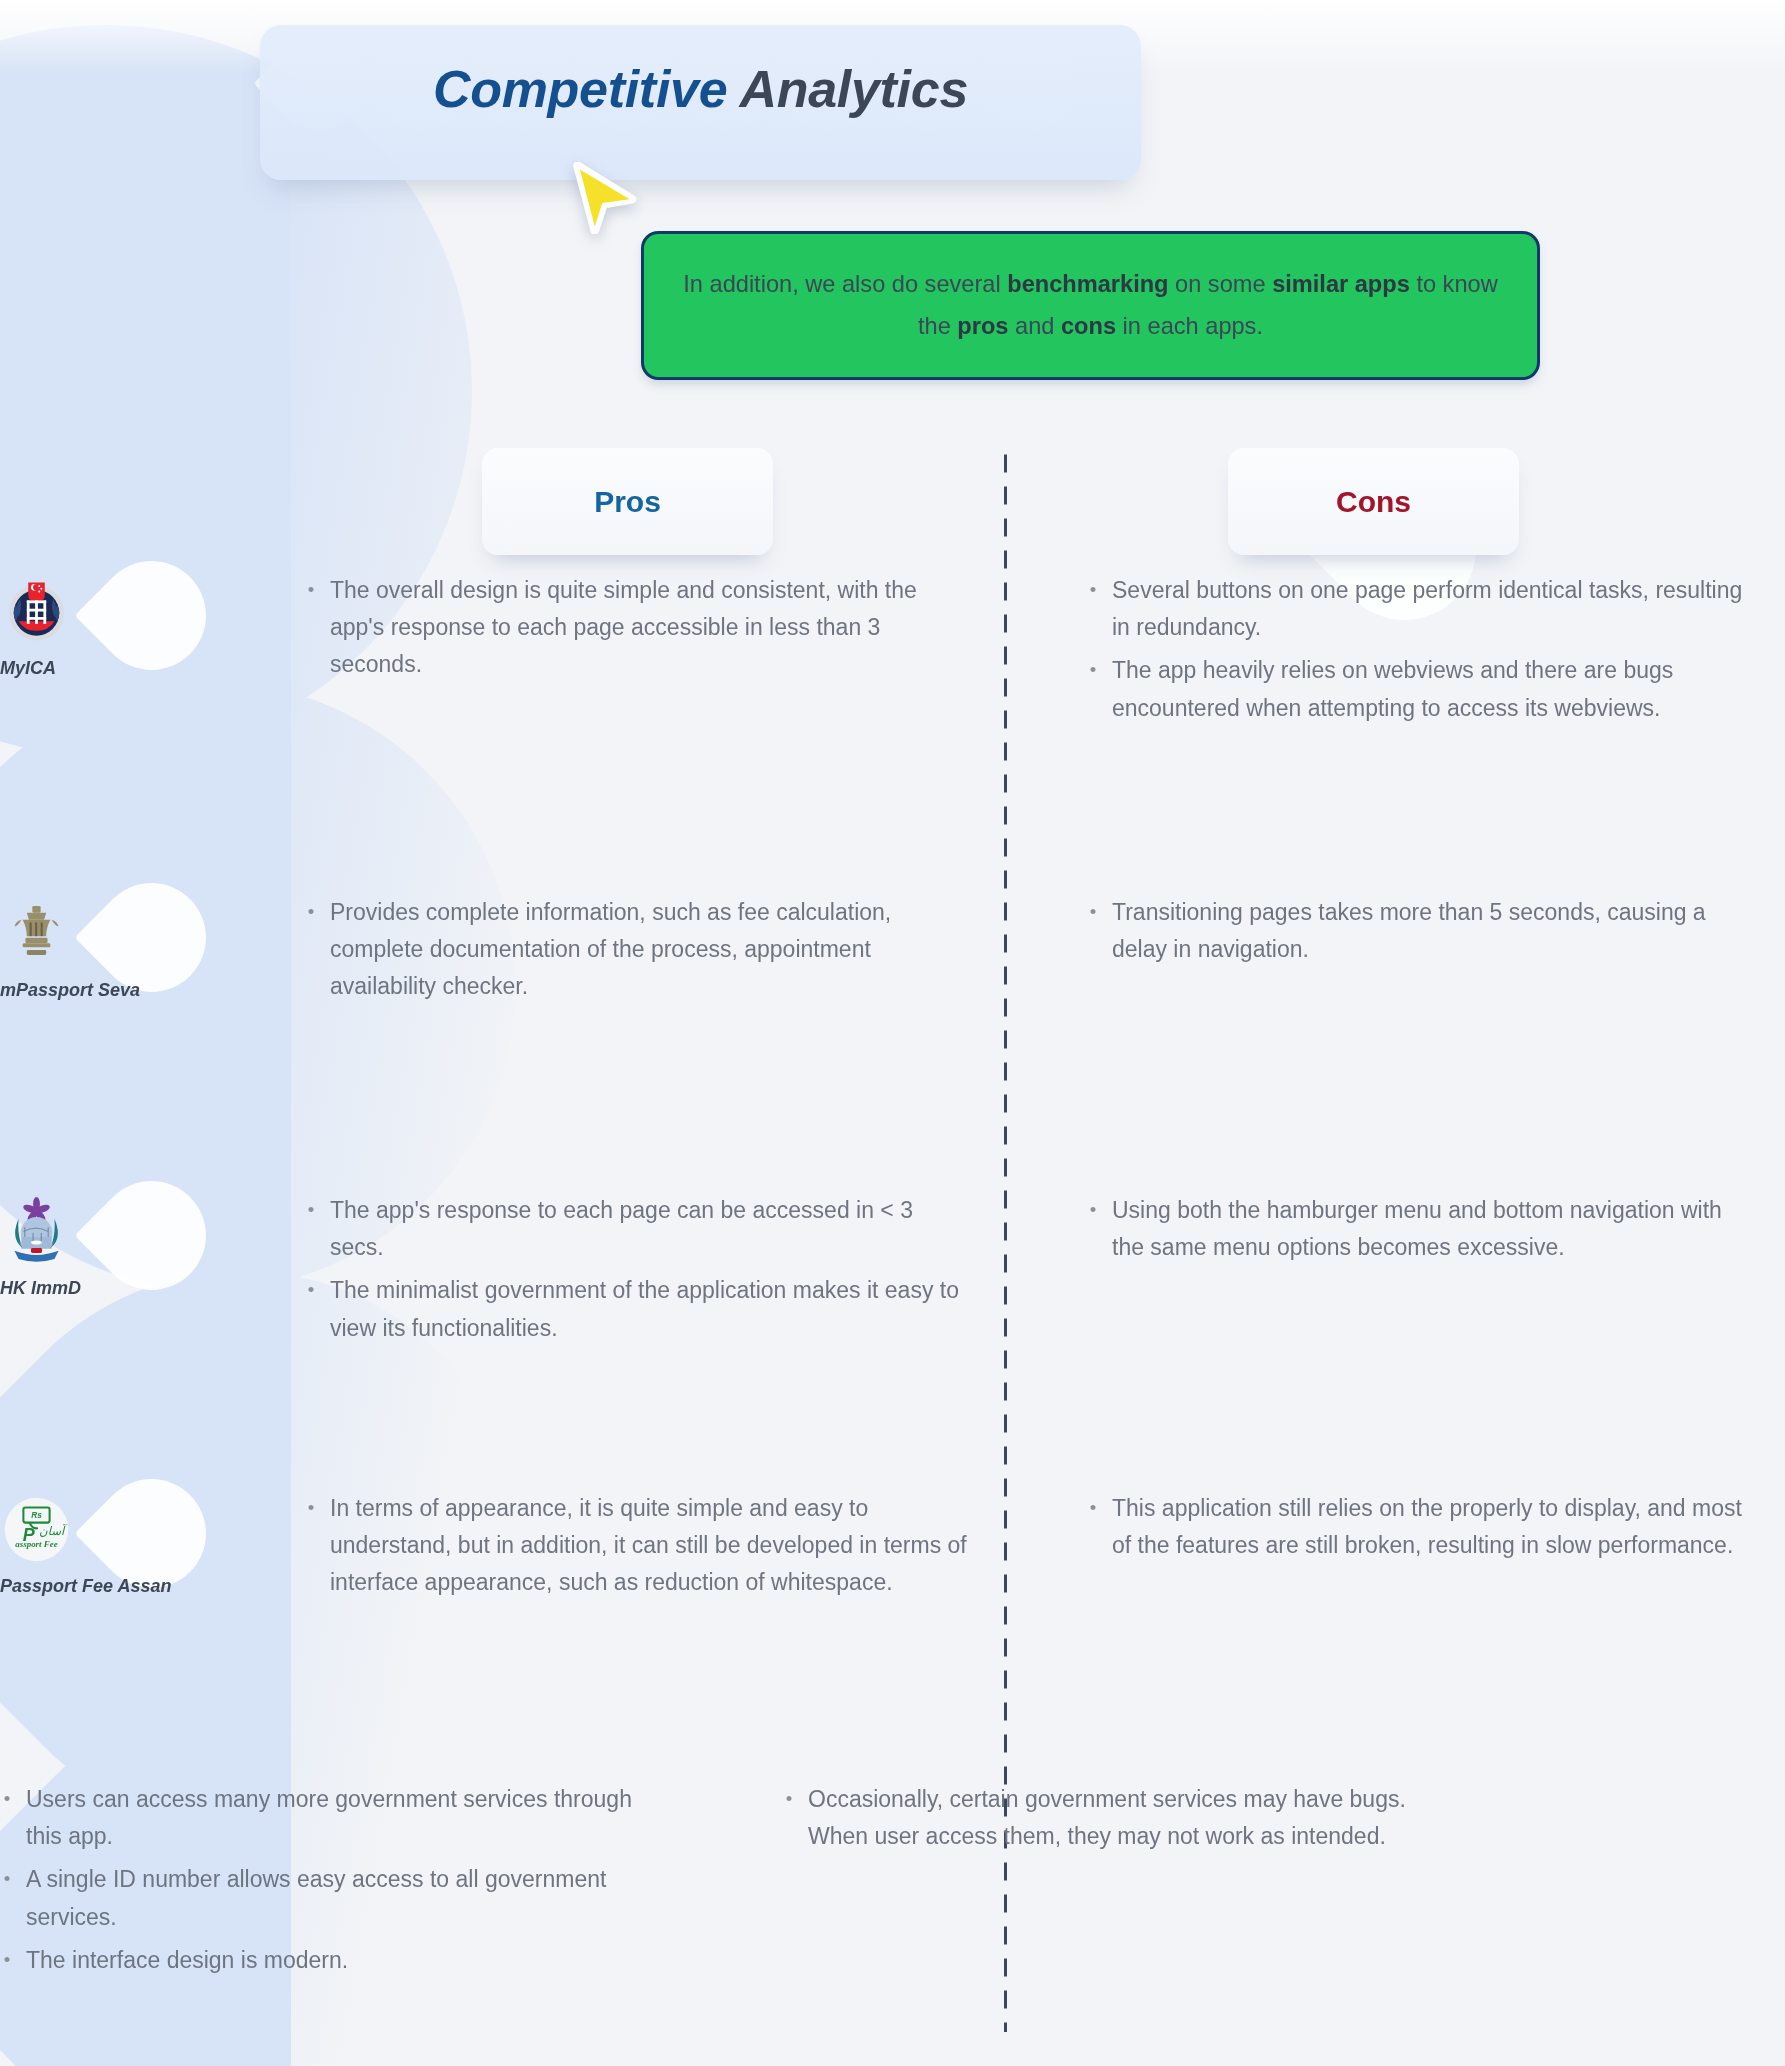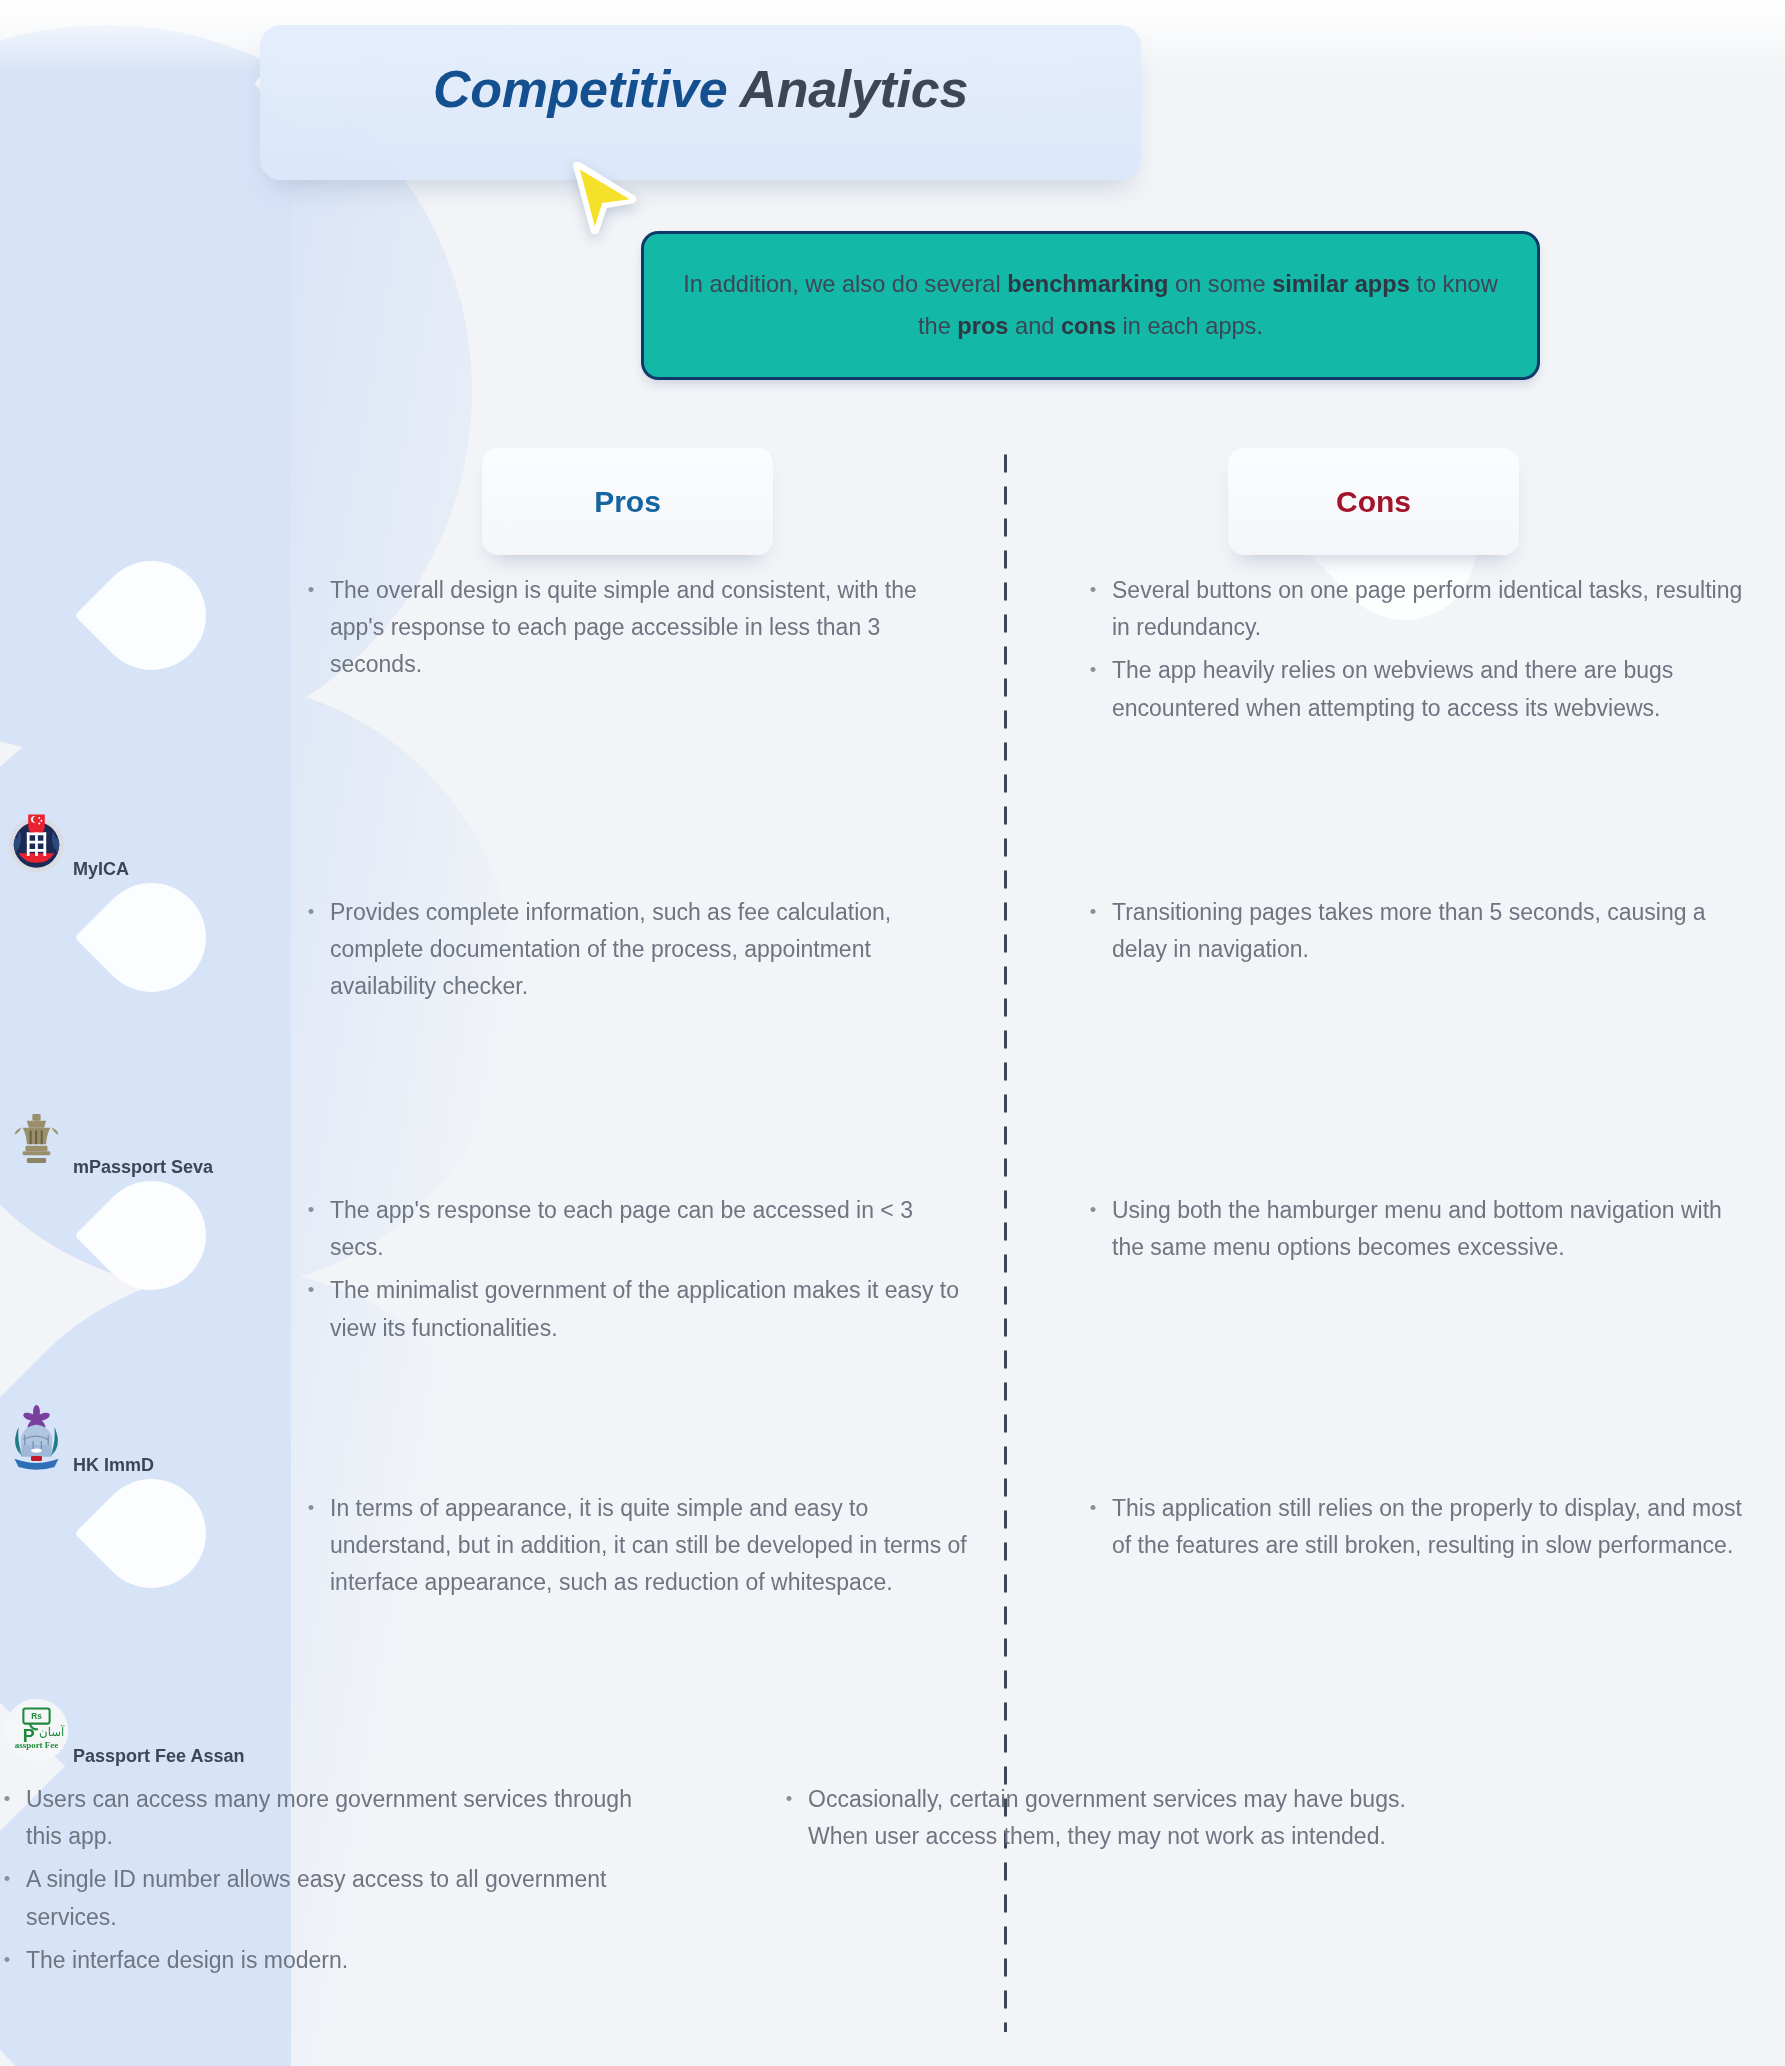--- a/index.html
+++ b/index.html
@@ -91,21 +91,21 @@
     left: 570px; top: 162px;
     width: 67px; height: 72px;
     filter: drop-shadow(0 5px 6.2px rgba(110,130,160,0.35));
   }
 
   
   .callout {
     position: absolute;
     left: 641px; top: 231px;
     width: 899px; height: 149px;
-    background: #14b8a6;
+    background: #22c55e;
     border: 3.1px solid #0e3a6b;
     border-radius: 17.4px;
     display: flex; align-items: center; justify-content: center;
     box-shadow: 0 6.2px 11px -3.7px rgba(90,110,150,0.28);
   }
   .callout p {
     color: #3c4656;
     font-size: 23.6px;
     line-height: 1.78;
     text-align: center;
@@ -148,22 +148,23 @@
     background-repeat: repeat-y;
   }
 
   
   .rows { position: absolute; left: 0; top: 558px; width: 1786px; }
   .row { position: relative; display: flex; width: 1786px; }
 
   .cell-icon {
     width: 304px;
     padding-top: 17.4px;
-    display: flex; flex-direction: row; align-items: flex-end;
+    display: flex; flex-direction: column; align-items: flex-start;
     position: relative;
+    font-style: italic;
   }
   .logo-wrap {
     width: 73px; height: 73px;
     display: flex; align-items: center; justify-content: center;
     position: relative; z-index: 3;
   }
   .app-name {
     margin-top: 10px;
     font-size: 18px; font-weight: bold; color: #3c4656;
     text-align: center; white-space: nowrap;

